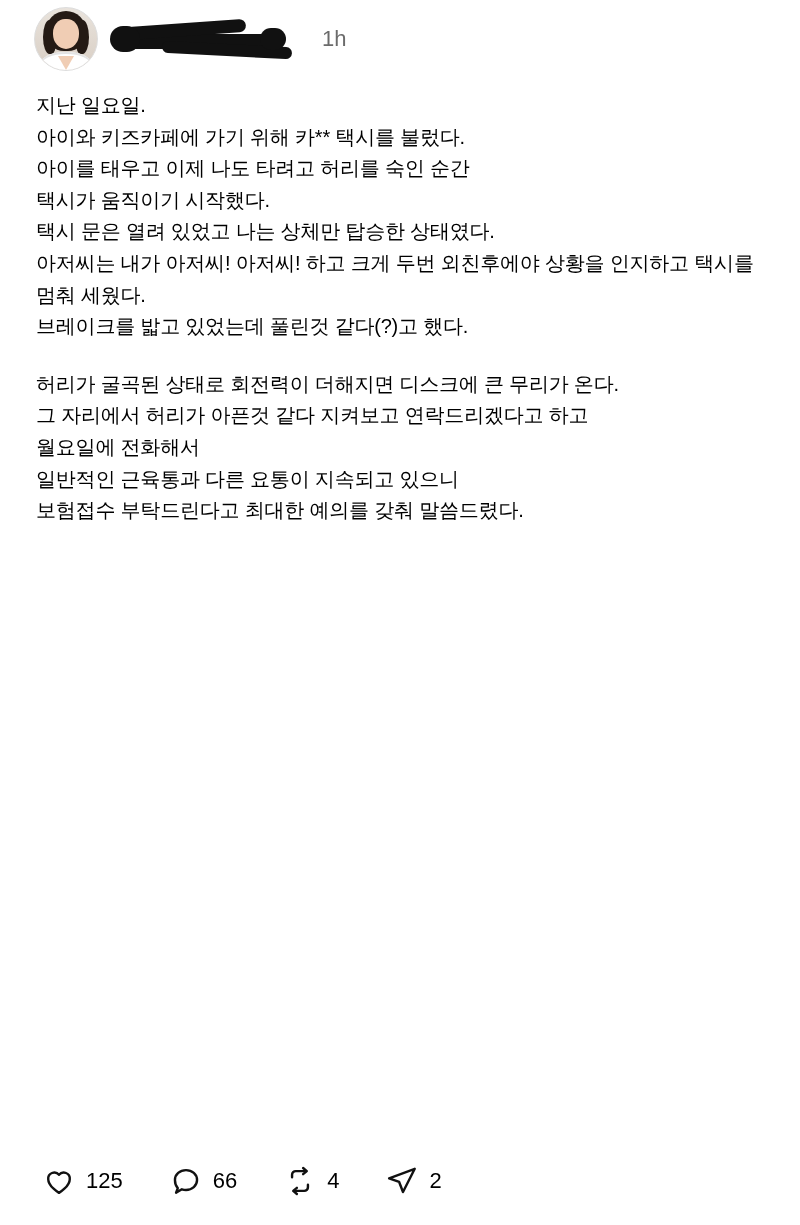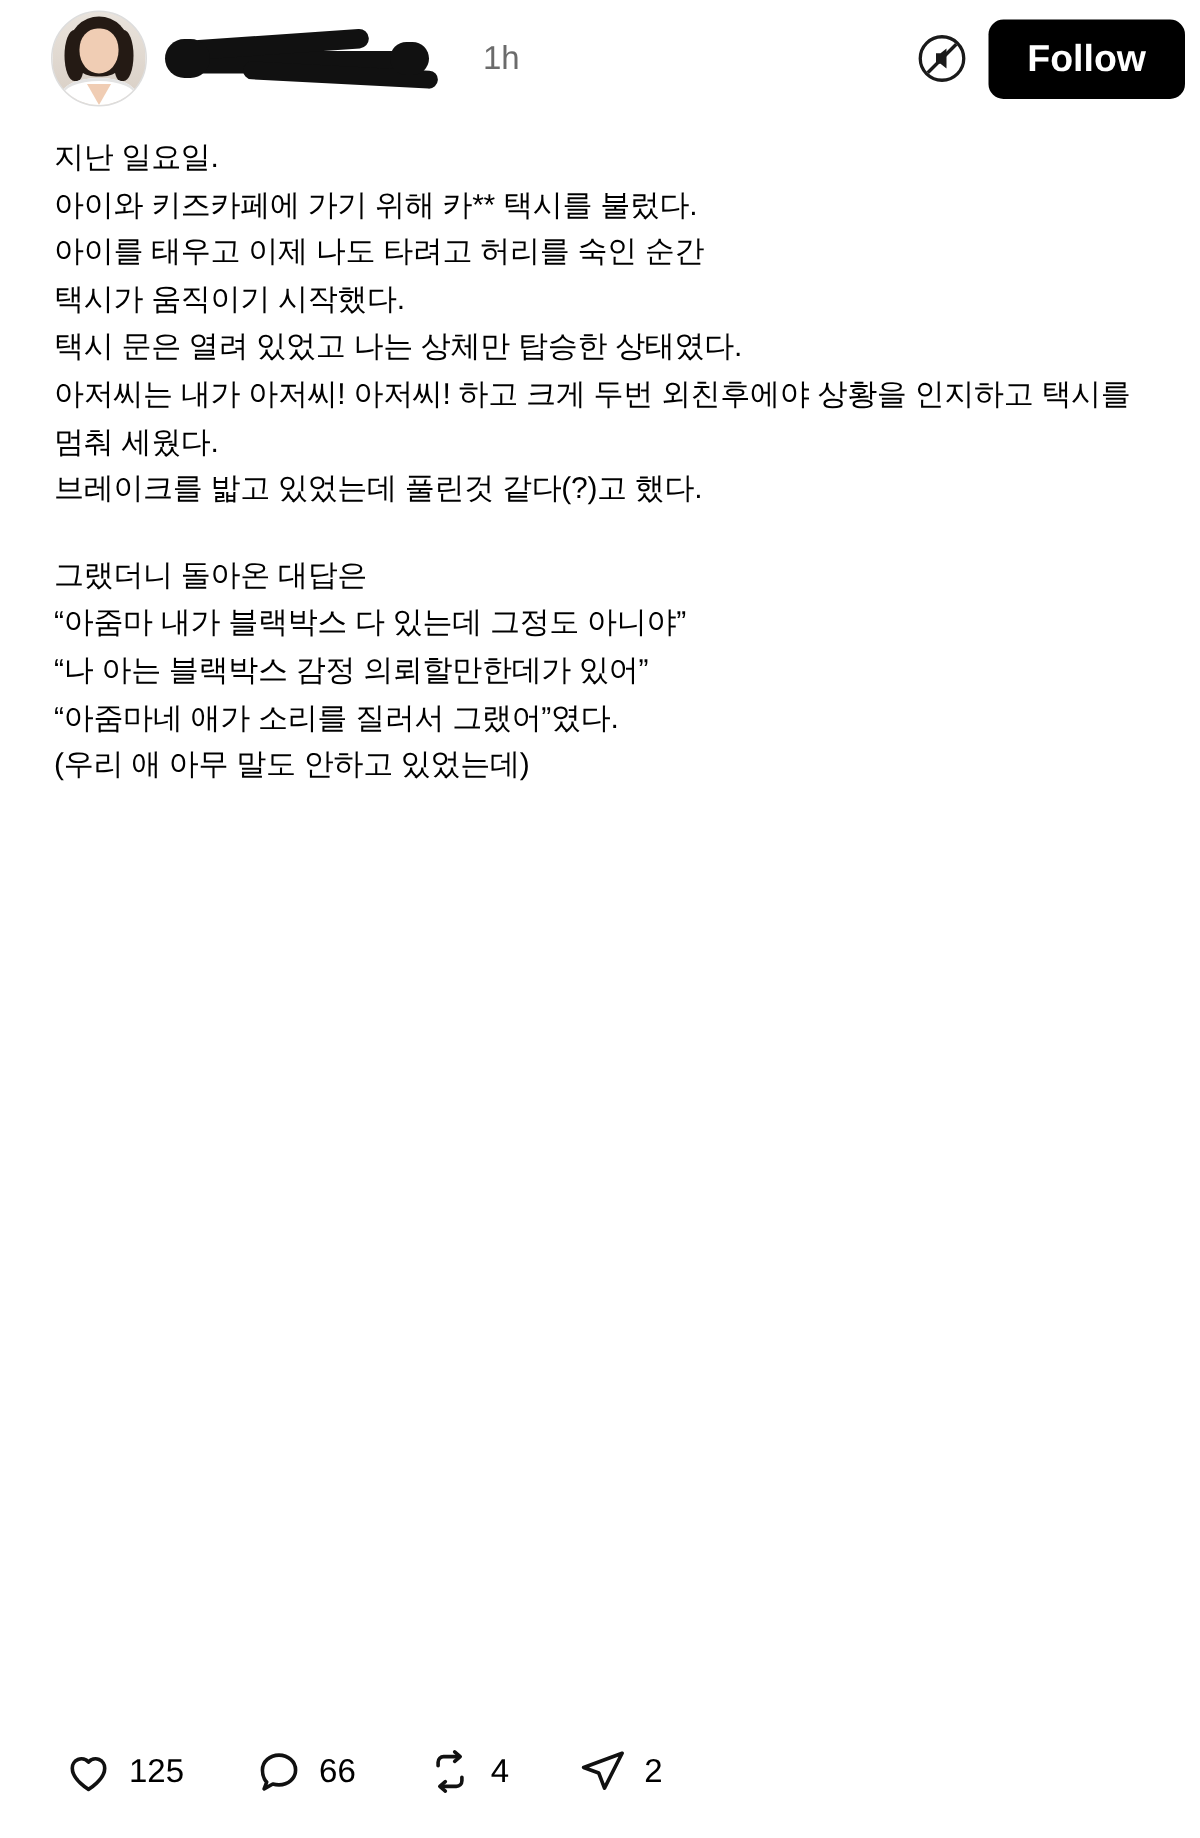--- a/index.html
+++ b/index.html
@@ -205,45 +205,35 @@
       <div class="username-redaction">
         <div class="scribble s1"></div>
         <div class="scribble s2"></div>
         <div class="scribble s3"></div>
         <div class="scribble s4"></div>
         <div class="scribble s5"></div>
       </div>
       <span class="timestamp">1h</span>
     </div>
 
-    <div class="header-right">
-      <span class="muted-icon">
-        <svg width="34" height="34" viewBox="0 0 34 34" fill="none">
-          <circle cx="17" cy="17" r="14.5" stroke="#1a1a1a" stroke-width="2.2"></circle>
-          <line x1="7.5" y1="26.5" x2="26.5" y2="7.5" stroke="#1a1a1a" stroke-width="2.2"></line>
-          <path d="M13 13.5 h3 l4-3.2 v13.4 l-4-3.2 h-3 z" fill="#1a1a1a"></path>
-        </svg>
-      </span>
-      <button class="follow-btn">Follow</button>
-    </div>
   </div>
 
   <div class="body-text">
     <p class="para">지난 일요일.
 아이와 키즈카페에 가기 위해 카** 택시를 불렀다.
 아이를 태우고 이제 나도 타려고 허리를 숙인 순간
 택시가 움직이기 시작했다.
 택시 문은 열려 있었고 나는 상체만 탑승한 상태였다.
 아저씨는 내가 아저씨! 아저씨! 하고 크게 두번 외친후에야 상황을 인지하고 택시를 멈춰 세웠다.
 브레이크를 밟고 있었는데 풀린것 같다(?)고 했다.</p>
-    <p class="para">그랬더니 돌아온 대답은
-“아줌마 내가 블랙박스 다 있는데 그정도 아니야”
-“나 아는 블랙박스 감정 의뢰할만한데가 있어”
-“아줌마네 애가 소리를 질러서 그랬어”였다.
-(우리 애 아무 말도 안하고 있었는데)</p>
+    <p class="para">허리가 굴곡된 상태로 회전력이 더해지면 디스크에 큰 무리가 온다.
+그 자리에서 허리가 아픈것 같다 지켜보고 연락드리겠다고 하고
+월요일에 전화해서
+일반적인 근육통과 다른 요통이 지속되고 있으니
+보험접수 부탁드린다고 최대한 예의를 갖춰 말씀드렸다.</p>
   </div>
 
   <div class="actions">
 
     <div class="action">
       <span>
         <svg width="34" height="34" viewBox="0 0 24 24" fill="none">
           <path d="M12 20.4s-7.6-4.6-7.6-9.7A4.3 4.3 0 0 1 12 7.6a4.3 4.3 0 0 1 7.6 3.1c0 5.1-7.6 9.7-7.6 9.7z" stroke="#111" stroke-width="1.7" stroke-linejoin="round"></path>
         </svg>
       </span>

